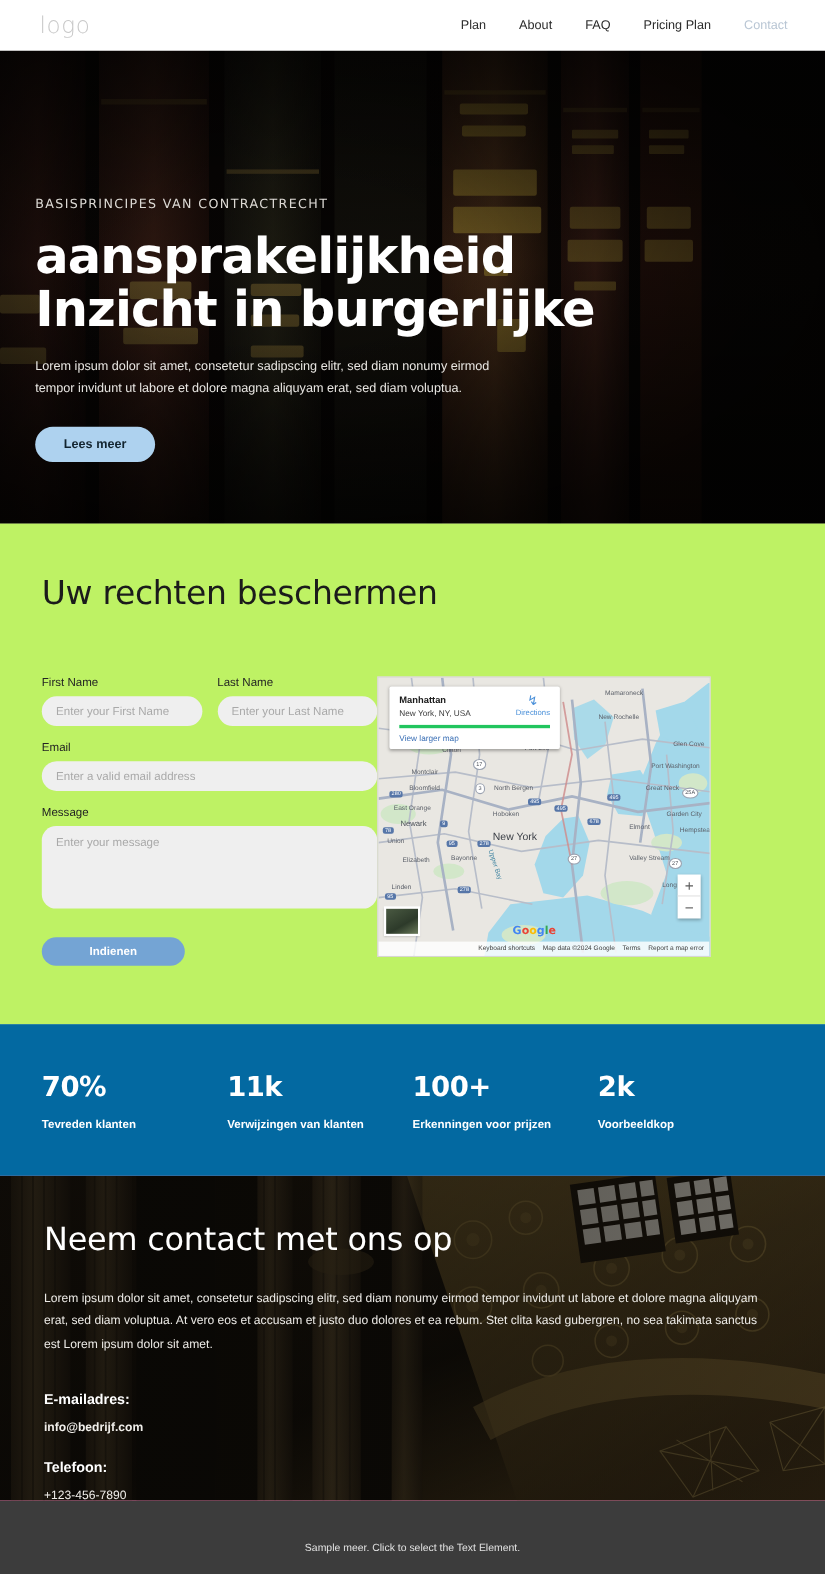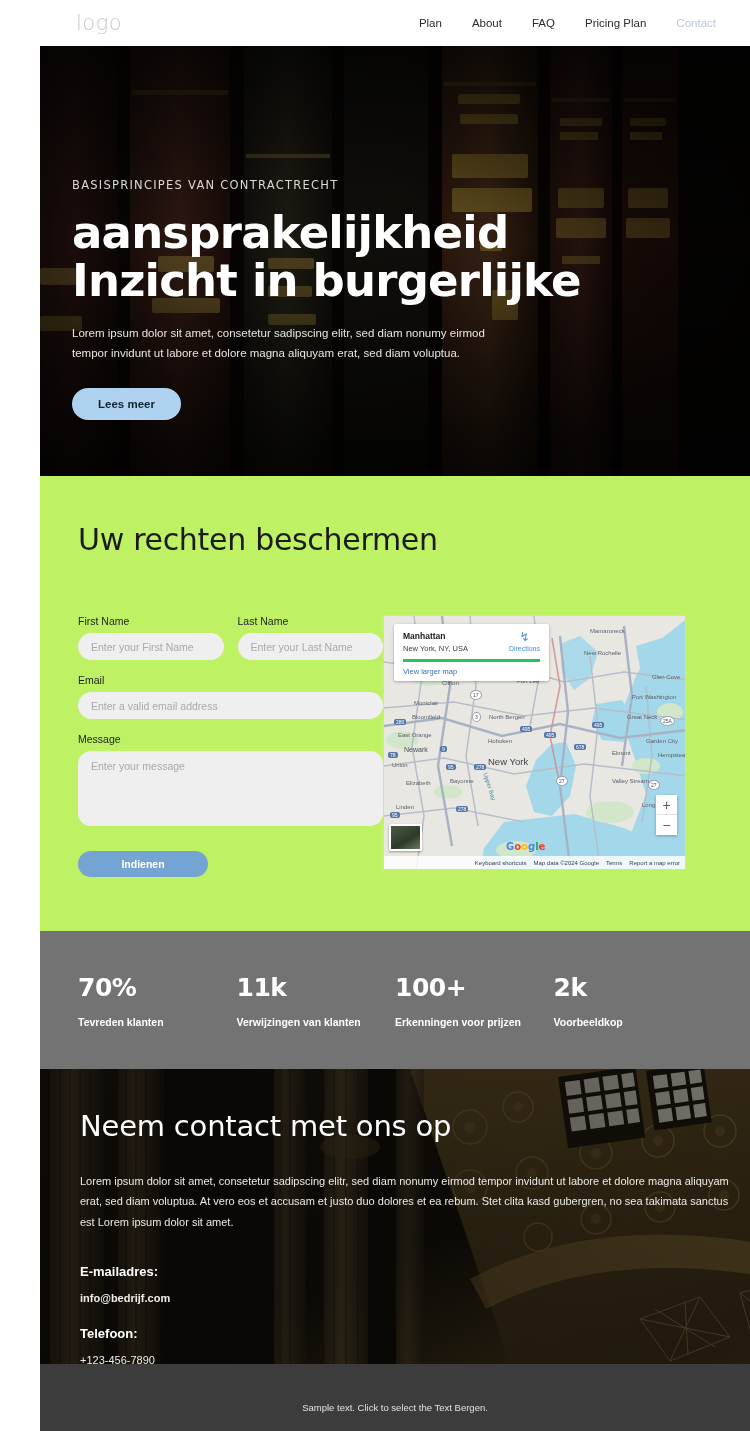--- a/index.html
+++ b/index.html
@@ -3,21 +3,21 @@
 <meta charset="utf-8">
 <style>
   * { box-sizing: border-box; margin: 0; padding: 0; }
   html, body {
     width: 750px;
     height: 1431px;
     font-family: "Liberation Sans", sans-serif;
     background: #fff;
     overflow: hidden;
   }
-  .page { width: 750px; height: 1431px; position: relative; padding-left: 40px; }
+  .page { width: 750px; height: 1431px; position: relative; }
 
   
   .header {
     height: 46px;
     background: #ffffff;
     display: flex;
     align-items: center;
     padding: 0 34px 0 36px;
     position: relative;
     z-index: 20;
@@ -260,21 +260,21 @@
   .map-attrib {
     position: absolute; left: 0; right: 0; bottom: 0;
     height: 13px; background: rgba(255,255,255,0.82);
     display: flex; align-items: center; justify-content: flex-end;
     gap: 7px; padding-right: 5px; z-index: 6;
   }
   .map-attrib span { font-size: 6px; color: #404040; }
 
   
   .stats {
-    background: #737373;
+    background: #0369a1;
     height: 138px;
     display: flex;
     align-items: center;
     padding: 0 38px;
   }
   .stat { width: 169px; }
   .stat-val {
     font-size: 25px; color: #fff; font-weight: 700;
     letter-spacing: -0.5px; margin-bottom: 14px;
     font-family: "DejaVu Sans", sans-serif;
@@ -725,16 +725,16 @@
       <h2 class="contact-title">Neem contact met ons op</h2>
       <p class="contact-p">Lorem ipsum dolor sit amet, consetetur sadipscing elitr, sed diam nonumy eirmod tempor invidunt ut labore et dolore magna aliquyam erat, sed diam voluptua. At vero eos et accusam et justo duo dolores et ea rebum. Stet clita kasd gubergren, no sea takimata sanctus est Lorem ipsum dolor sit amet.</p>
       <div class="c-h">E-mailadres:</div>
       <div class="c-v">info@bedrijf.com</div>
       <div class="c-h">Telefoon:</div>
       <div class="c-v plain">+123-456-7890</div>
     </div>
   </div>
 
   <div class="footer">
-    <span>Sample text. Click to select the Text Bergen.</span>
+    <span>Sample meer. Click to select the Text Element.</span>
   </div>
 
 </div>
 
 </body></html>

